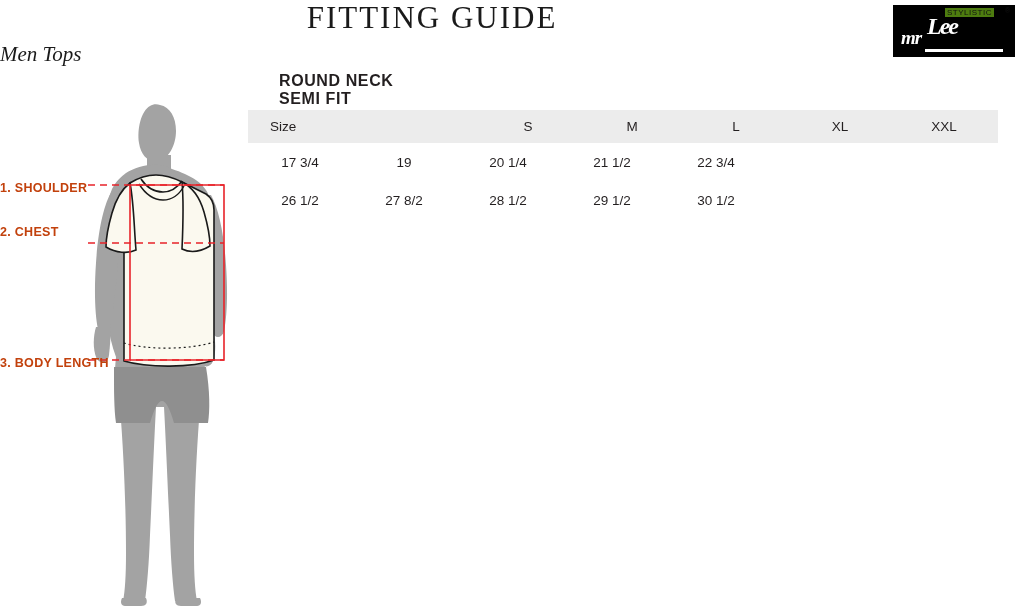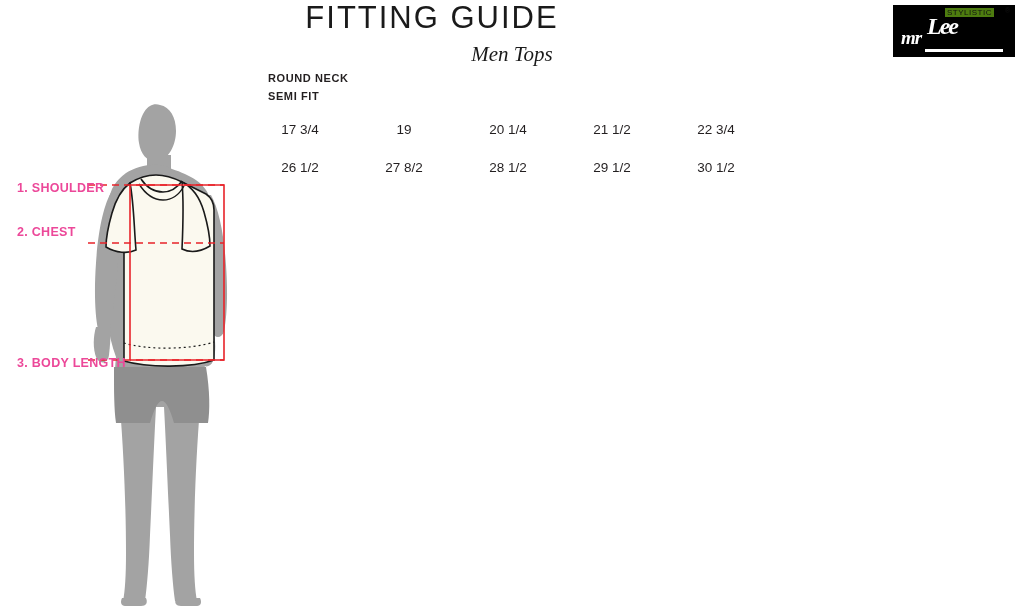--- a/index.html
+++ b/index.html
@@ -16,31 +16,30 @@
     overflow: hidden;
   }
 
   
   .title {
     position: absolute;
     top: 0px;
     left: 0;
     width: 864px;
     text-align: center;
-    font-family: Liberation Sans, sans-serif;
+    font-family: Liberation Serif, serif;
     font-size: 31px;
     letter-spacing: 2px;
     color: #1a1a1a;
   }
   .subtitle {
     position: absolute;
     top: 42px;
     left: 0;
     width: 1024px;
-    text-align: center;
     font-family: "Liberation Serif", serif;
     font-style: italic;
     font-size: 21px;
     color: #1a1a1a;
   }
 
   
   .logo {
     position: absolute;
     top: 5px;
@@ -102,22 +101,22 @@
     left: 32px;
     top: 44px;
     width: 78px;
     height: 3px;
     background: #ffffff;
   }
 
   
   .fit-type {
     position: absolute;
-    left: 268px;
-    font-size: 11px;
+    left: 279px;
+    font-size: 16px;
     font-weight: bold;
     letter-spacing: 0.6px;
     color: #231f20;
   }
   .fit-type.l1 { top: 72px; }
   .fit-type.l2 { top: 90px; }
 
   
   .table {
     position: absolute;
@@ -156,23 +155,22 @@
     width: 250px;
     height: 515px;
   }
 
   
   .callout {
     position: absolute;
     font-size: 12.5px;
     font-weight: bold;
     letter-spacing: 0.3px;
-    color: #ec4899;
+    color: #c2410c;
     white-space: nowrap;
-    padding-left: 17px;
   }
   .callout.shoulder { left: 0px; top: 181px; }
   .callout.chest    { left: 0px; top: 225px; }
   .callout.bodylen  { left: 0px; top: 356px; text-align: right; }
 </style>
 </head>
 <body>
 
 <div class="title">FITTING GUIDE</div>
 <div class="subtitle">Men Tops</div>
@@ -184,20 +182,28 @@
   <div class="logo-underline"></div>
   <div class="logo-stylistic">STYLISTIC</div>
   <div class="logo-tm">®</div>
 </div>
 
 <div class="fit-type l1">ROUND NECK</div>
 <div class="fit-type l2">SEMI FIT</div>
 
 <div class="table">
 
+  <div class="trow head">
+    <div class="c-label head">Size</div>
+    <div class="c-val">S</div>
+    <div class="c-val">M</div>
+    <div class="c-val">L</div>
+    <div class="c-val">XL</div>
+    <div class="c-val">XXL</div>
+  </div>
 
 
   <div class="trow">
     <div class="c-val">17 3/4</div>
     <div class="c-val">19</div>
     <div class="c-val">20 1/4</div>
     <div class="c-val">21 1/2</div>
     <div class="c-val">22 3/4</div>
   </div>
 

